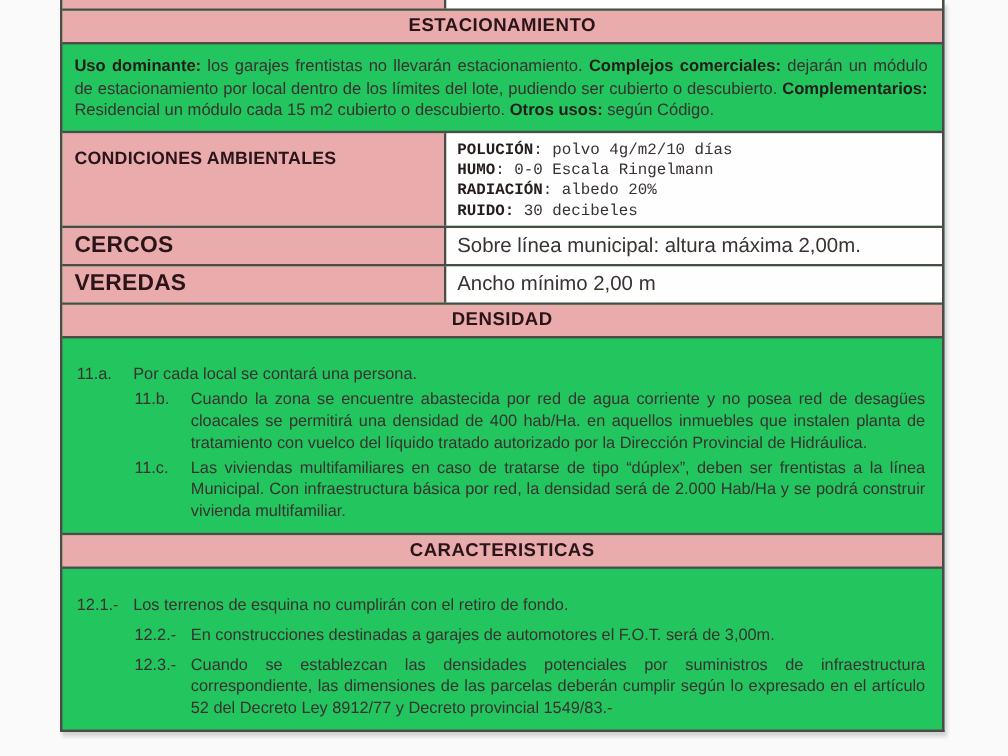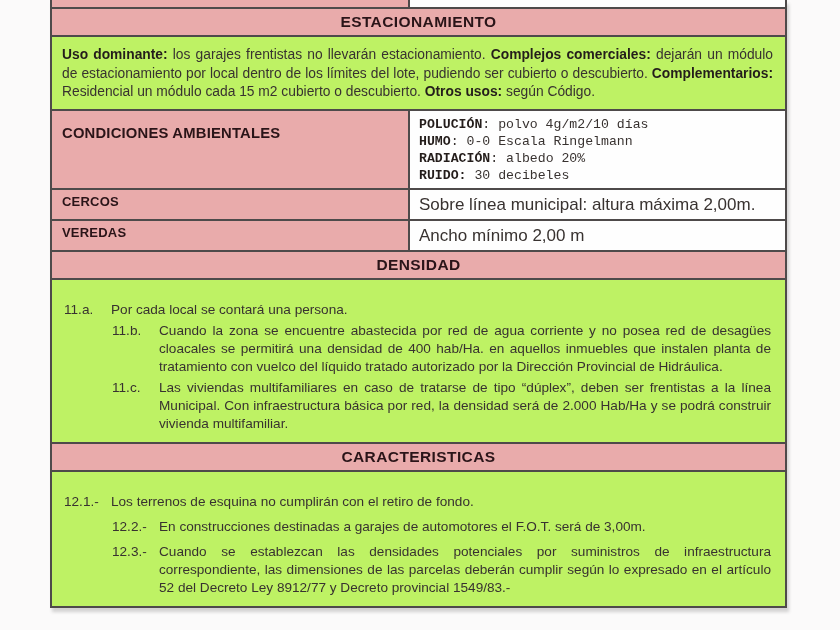--- a/index.html
+++ b/index.html
@@ -8,31 +8,31 @@
     background:#fbfafa;
     font-family:"Liberation Sans","DejaVu Sans",sans-serif;
     position:relative;
     overflow:hidden;
     color:#35302e;
   }
   .doc-table{
     position:absolute;
     left:50px;top:0;
     width:733px;
-    background:#bef264;
+    background:#22c55e;
     border:2px solid #4e4a4a;
     border-top:none;
     box-shadow:2px 4px 3px rgba(90,90,90,.25);
   }
   .row{display:flex;border-top:2px solid #4e4a4a;}
   .row:first-child{border-top:none;}
   .cut-row{height:7px;}
   .cut-row .label-cell{padding:0;}
   .label-cell{
-    width:358px;flex:none;
+    width:320px;flex:none;
     background:#e9abab;
     border-right:2px solid #4e4a4a;
     box-sizing:border-box;
   }
   .value-cell{flex:1;background:#fefefe;box-sizing:border-box;}
   .band{
     background:#e9abab;
     text-align:center;
     font-weight:bold;
     font-size:15.5px;
@@ -46,21 +46,21 @@
     line-height:18.5px;
     text-align:justify;
     color:#383230;
   }
   .para b{color:#241d1b;}
   .amb-label{padding:14px 0 0 10px;}
   .amb-title{font-weight:bold;font-size:14.8px;color:#2a1418;letter-spacing:.2px;}
   .amb-sub{font-size:13.2px;margin-top:8px;color:#463c3a;}
   .amb-lines{padding:5px 6px 4px 9px;font-size:13.2px;line-height:17px;color:#383230;font-family:Liberation Mono, monospace;}
   .amb-lines b{color:#241d1b;}
-  .small-label{padding:4px 0 4px 10px;font-weight:bold;font-size:13px;color:#2a1418;letter-spacing:.2px;}
+  .small-label{padding:4px 0 4px 10px;font-weight:bold;font-size:19px;color:#2a1418;letter-spacing:.2px;}
   .small-value{padding:5px 16px 4px 9px;font-size:17px;color:#383230;}
   .num-body{padding:19px 14px 9px 12px;font-size:13.6px;line-height:18px;color:#383230;}
   .num-item{display:flex;margin-top:2px;}
   .num-item + .num-item{margin-top:3px;margin-left:48px;}
   .char-body .num-item + .num-item{margin-top:7px;}
   .num{flex:none;width:47px;}
   .num-text{flex:1;text-align:justify;}
 </style>
 </head>
 <body>

